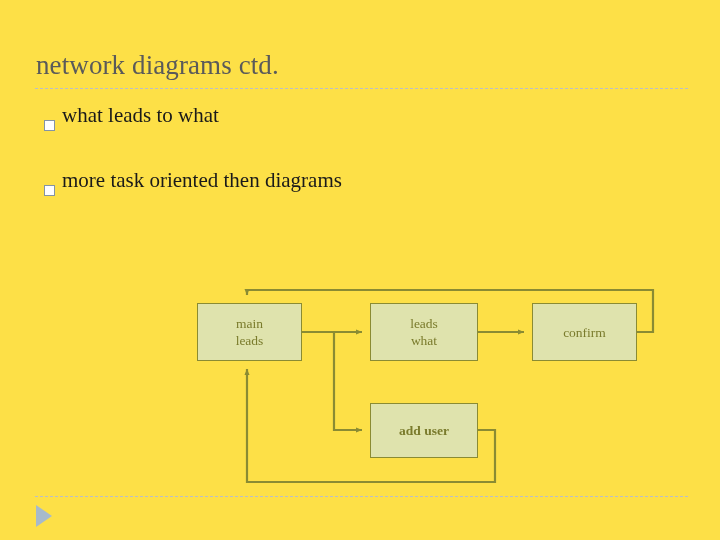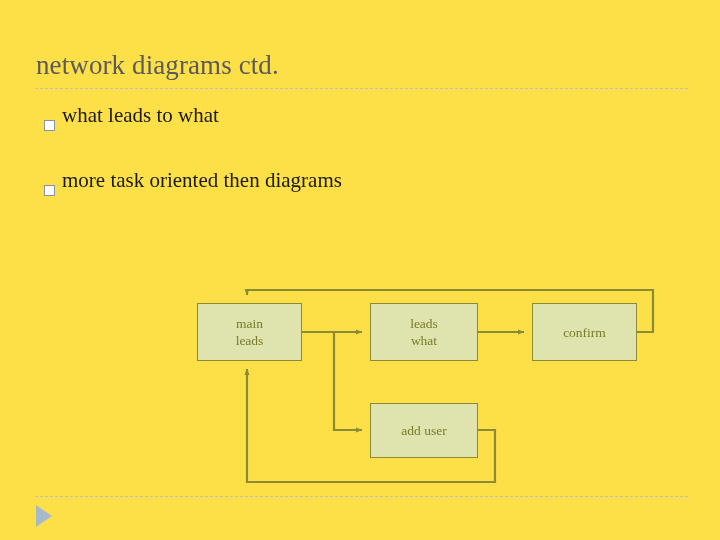--- a/index.html
+++ b/index.html
@@ -92,21 +92,21 @@
     align-items: center;
     justify-content: center;
     text-align: center;
     font-size: 13.5px;
     line-height: 17px;
     font-family: "Liberation Serif", "DejaVu Serif", serif;
   }
   .node-main   { left: 197px; top: 303px; width: 105px; height: 58px; }
   .node-remove { left: 370px; top: 303px; width: 108px; height: 58px; }
   .node-confirm{ left: 532px; top: 303px; width: 105px; height: 58px; }
-  .node-add    { left: 370px; top: 403px; width: 108px; height: 55px; }
+  .node-add    { left: 370px; top: 403px; width: 108px; height: 55px; font-weight: bold; }
 
   
   .nav-next {
     position: absolute;
     left: 36px;
     top: 505px;
     width: 0;
     height: 0;
     border-top: 11px solid transparent;
     border-bottom: 11px solid transparent;

